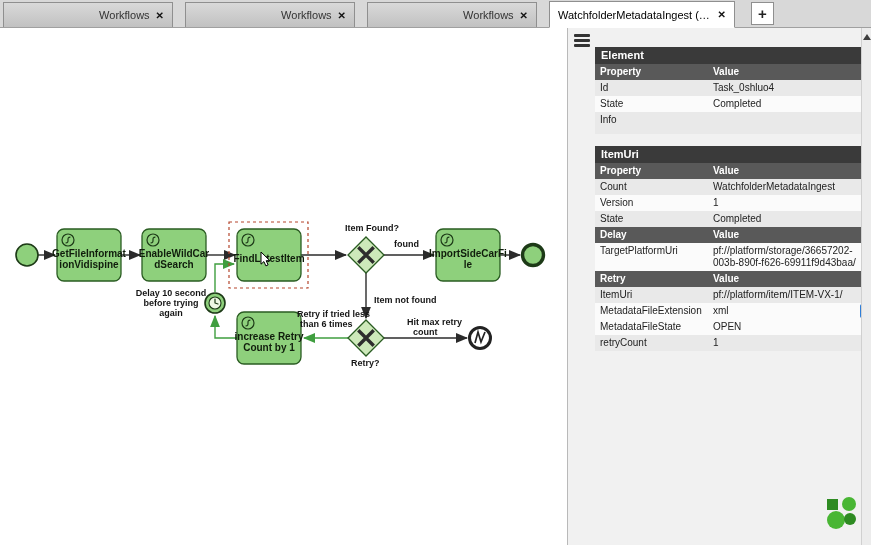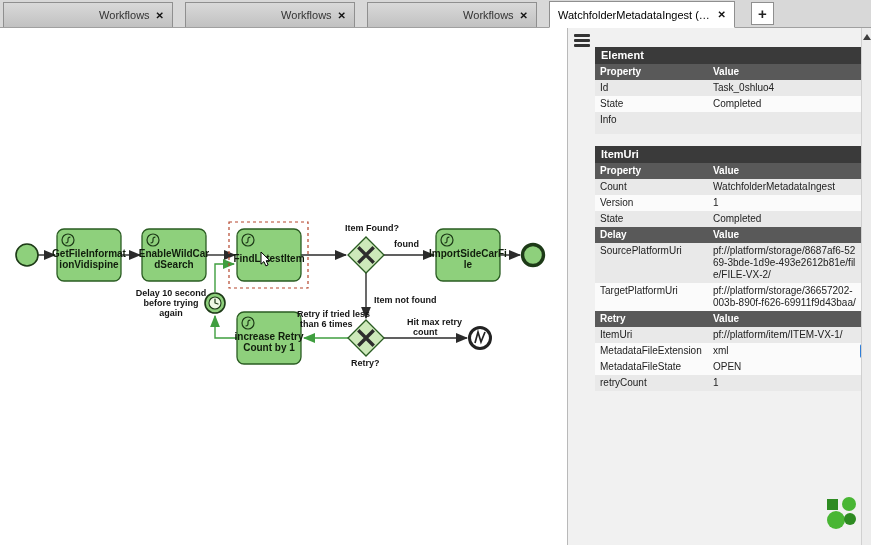--- a/index.html
+++ b/index.html
@@ -267,24 +267,20 @@
             <td>1</td>
           </tr>
           <tr class="a">
             <td>State</td>
             <td>Completed</td>
           </tr>
           <tr class="h">
             <td>Delay</td>
             <td>Value</td>
           </tr>
-          <tr class="a">
-            <td>SourcePlatformUri</td>
-            <td class="wrap">pf://platform/storage/8687af6-5269-3bde-1d9e-493e2612b81e/file/FILE-VX-2/</td>
-          </tr>
           <tr class="b">
             <td>TargetPlatformUri</td>
             <td class="wrap">pf://platform/storage/36657202-003b-890f-f626-69911f9d43baa/</td>
           </tr>
           <tr class="h">
             <td>Retry</td>
             <td>Value</td>
           </tr>
           <tr class="a">
             <td>ItemUri</td>

